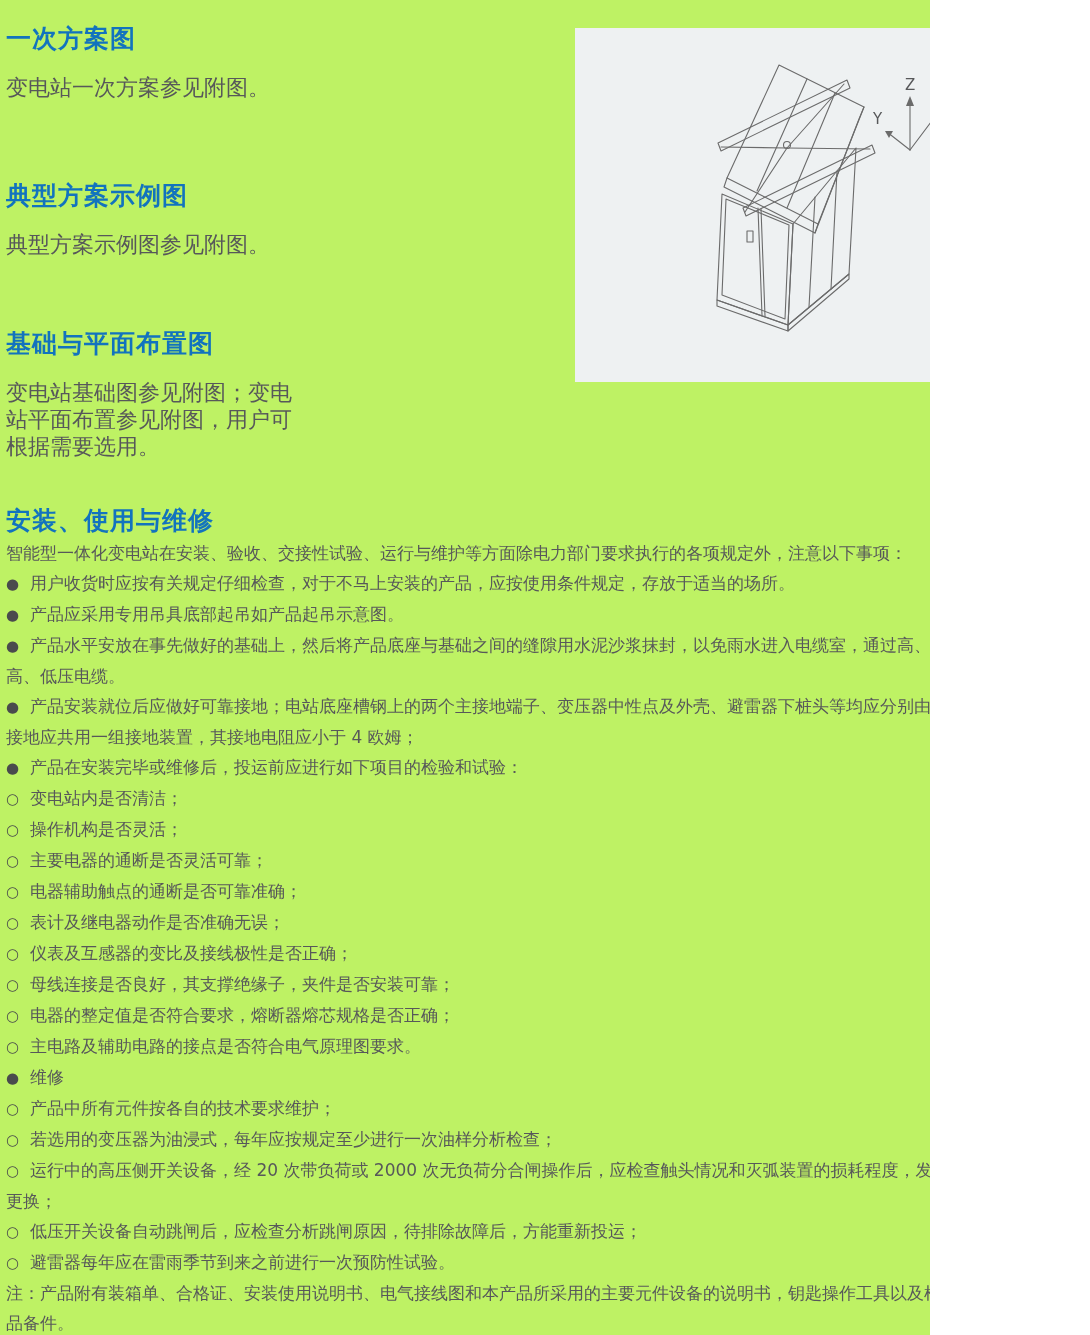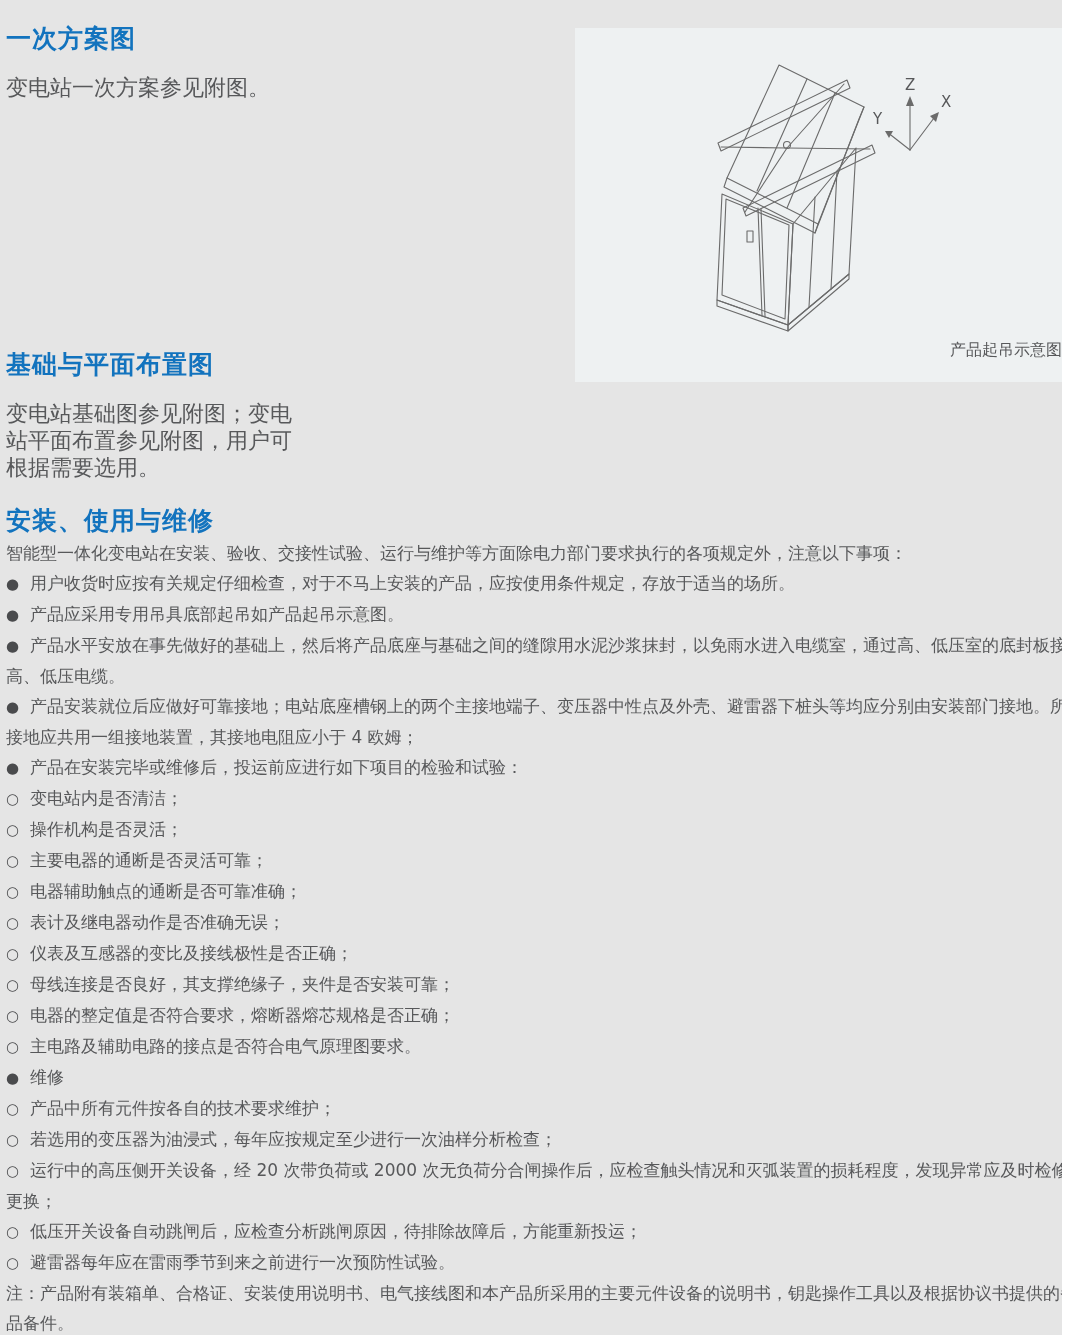--- a/index.html
+++ b/index.html
@@ -1,21 +1,21 @@
 <!DOCTYPE html>
 <html><head>
 <meta charset="utf-8">
 <style>
   * { box-sizing: border-box; margin: 0; padding: 0; }
   html,body { background:#ffffff; }
   .page {
     position: relative;
-    width: 1062px;
+    width: 930px;
     height: 1335px;
-    background: #e5e5e5;
+    background: #bef264;
     font-family: "DejaVu Sans", sans-serif;
     color: #57585a;
     overflow: hidden;
     padding-left: 11px;
   }
   h2.sec {
     color: #1273be;
     font-size: 25px;
     font-weight: bold;
     letter-spacing: 1px;
@@ -23,21 +23,21 @@
     line-height: 1.2;
   }
   .para {
     font-size: 22px;
     line-height: 27px;
     color: #57585a;
   }
   .grp { position: absolute; left: 6px; }
   .grp1 { top: 24px; width: 420px; }
   .grp2 { top: 181px; width: 420px; }
-  .grp3 { top: 329px; width: 306px; margin-top: 21px; }
+  .grp3 { top: 329px; width: 306px; }
 
   .panel {
     position: absolute;
     left: 575px; top: 28px;
     width: 487px; height: 354px;
     background: #eef1f2;
   }
   .panel svg { display:block; }
   .fig-caption {
     position: absolute;
@@ -70,20 +70,24 @@
 </head>
 <body>
 
 <div class="page">
 
   <div class="grp grp1">
     <h2 class="sec">一次方案图</h2>
     <div class="para">变电站一次方案参见附图。</div>
   </div>
 
+  <div class="grp grp2">
+    <h2 class="sec">典型方案示例图</h2>
+    <div class="para">典型方案示例图参见附图。</div>
+  </div>
 
   <div class="grp grp3">
     <h2 class="sec">基础与平面布置图</h2>
     <div class="para">变电站基础图参见附图；变电站平面布置参见附图，用户可根据需要选用。</div>
   </div>
 
   <div class="panel">
     <svg width="487" height="354" viewBox="0 0 487 354">
       <g stroke="#6b6b6b" stroke-width="1.1" fill="none" stroke-linejoin="round" stroke-linecap="round">
 

